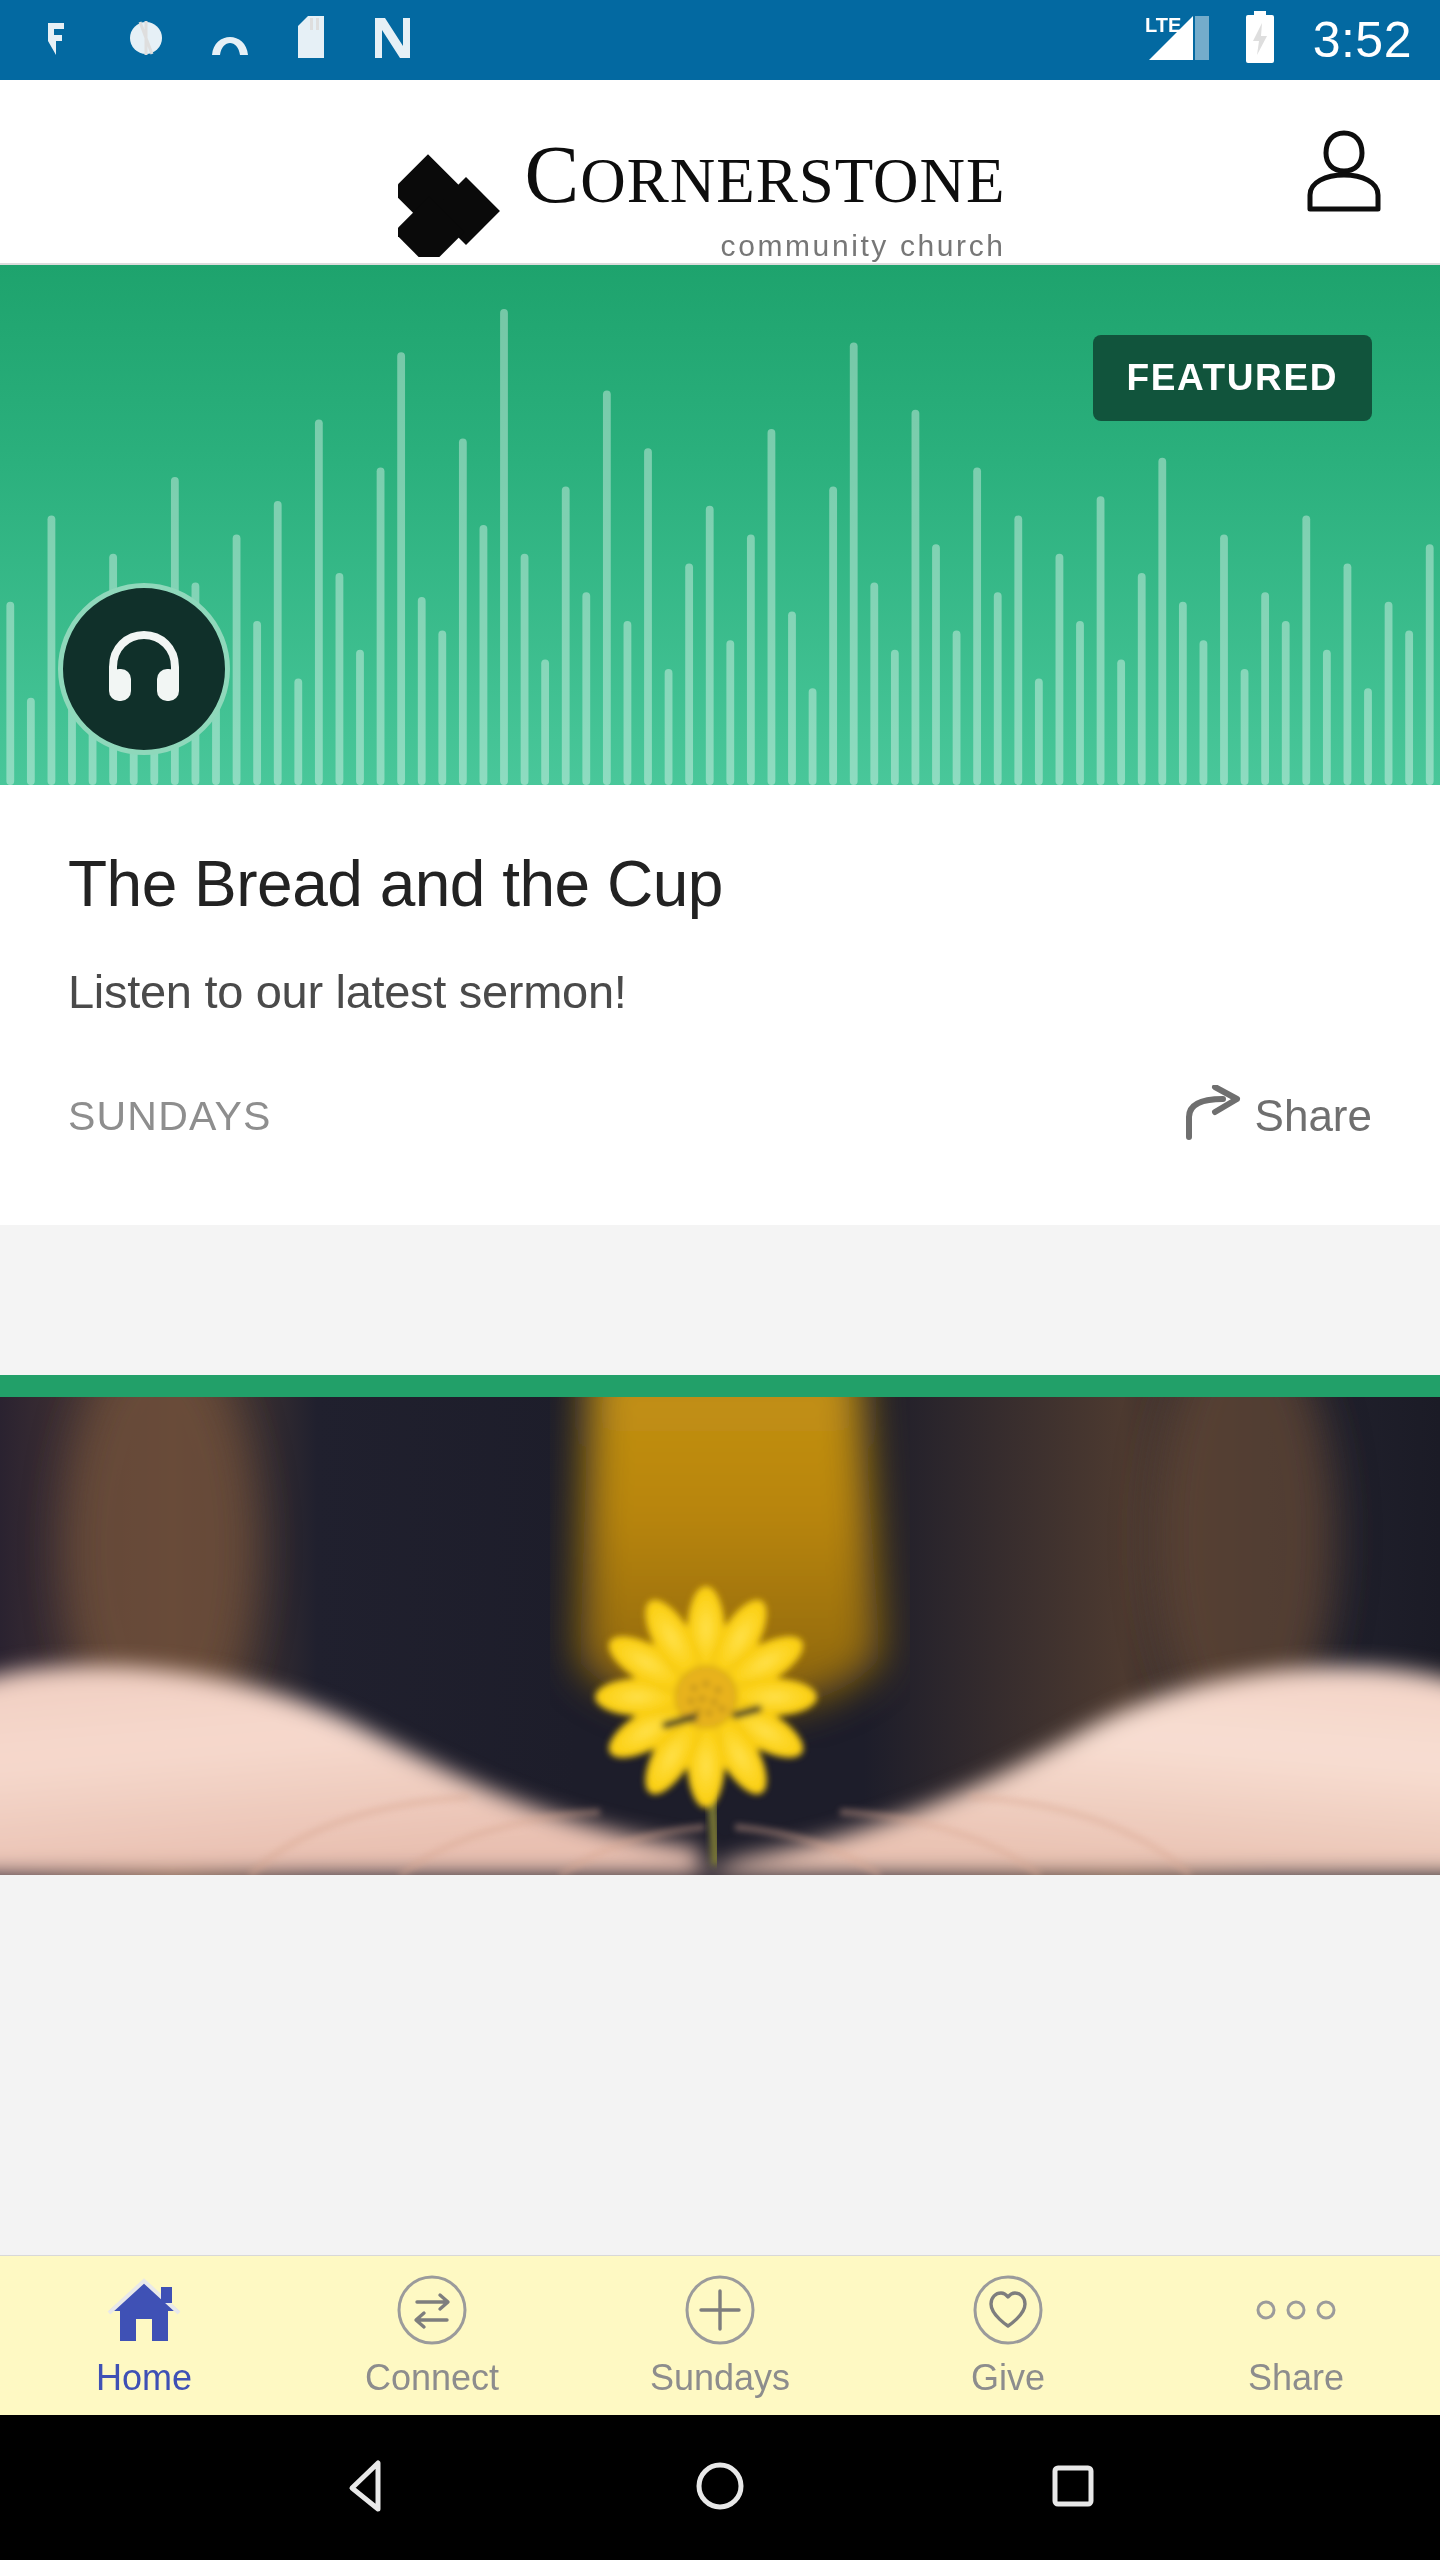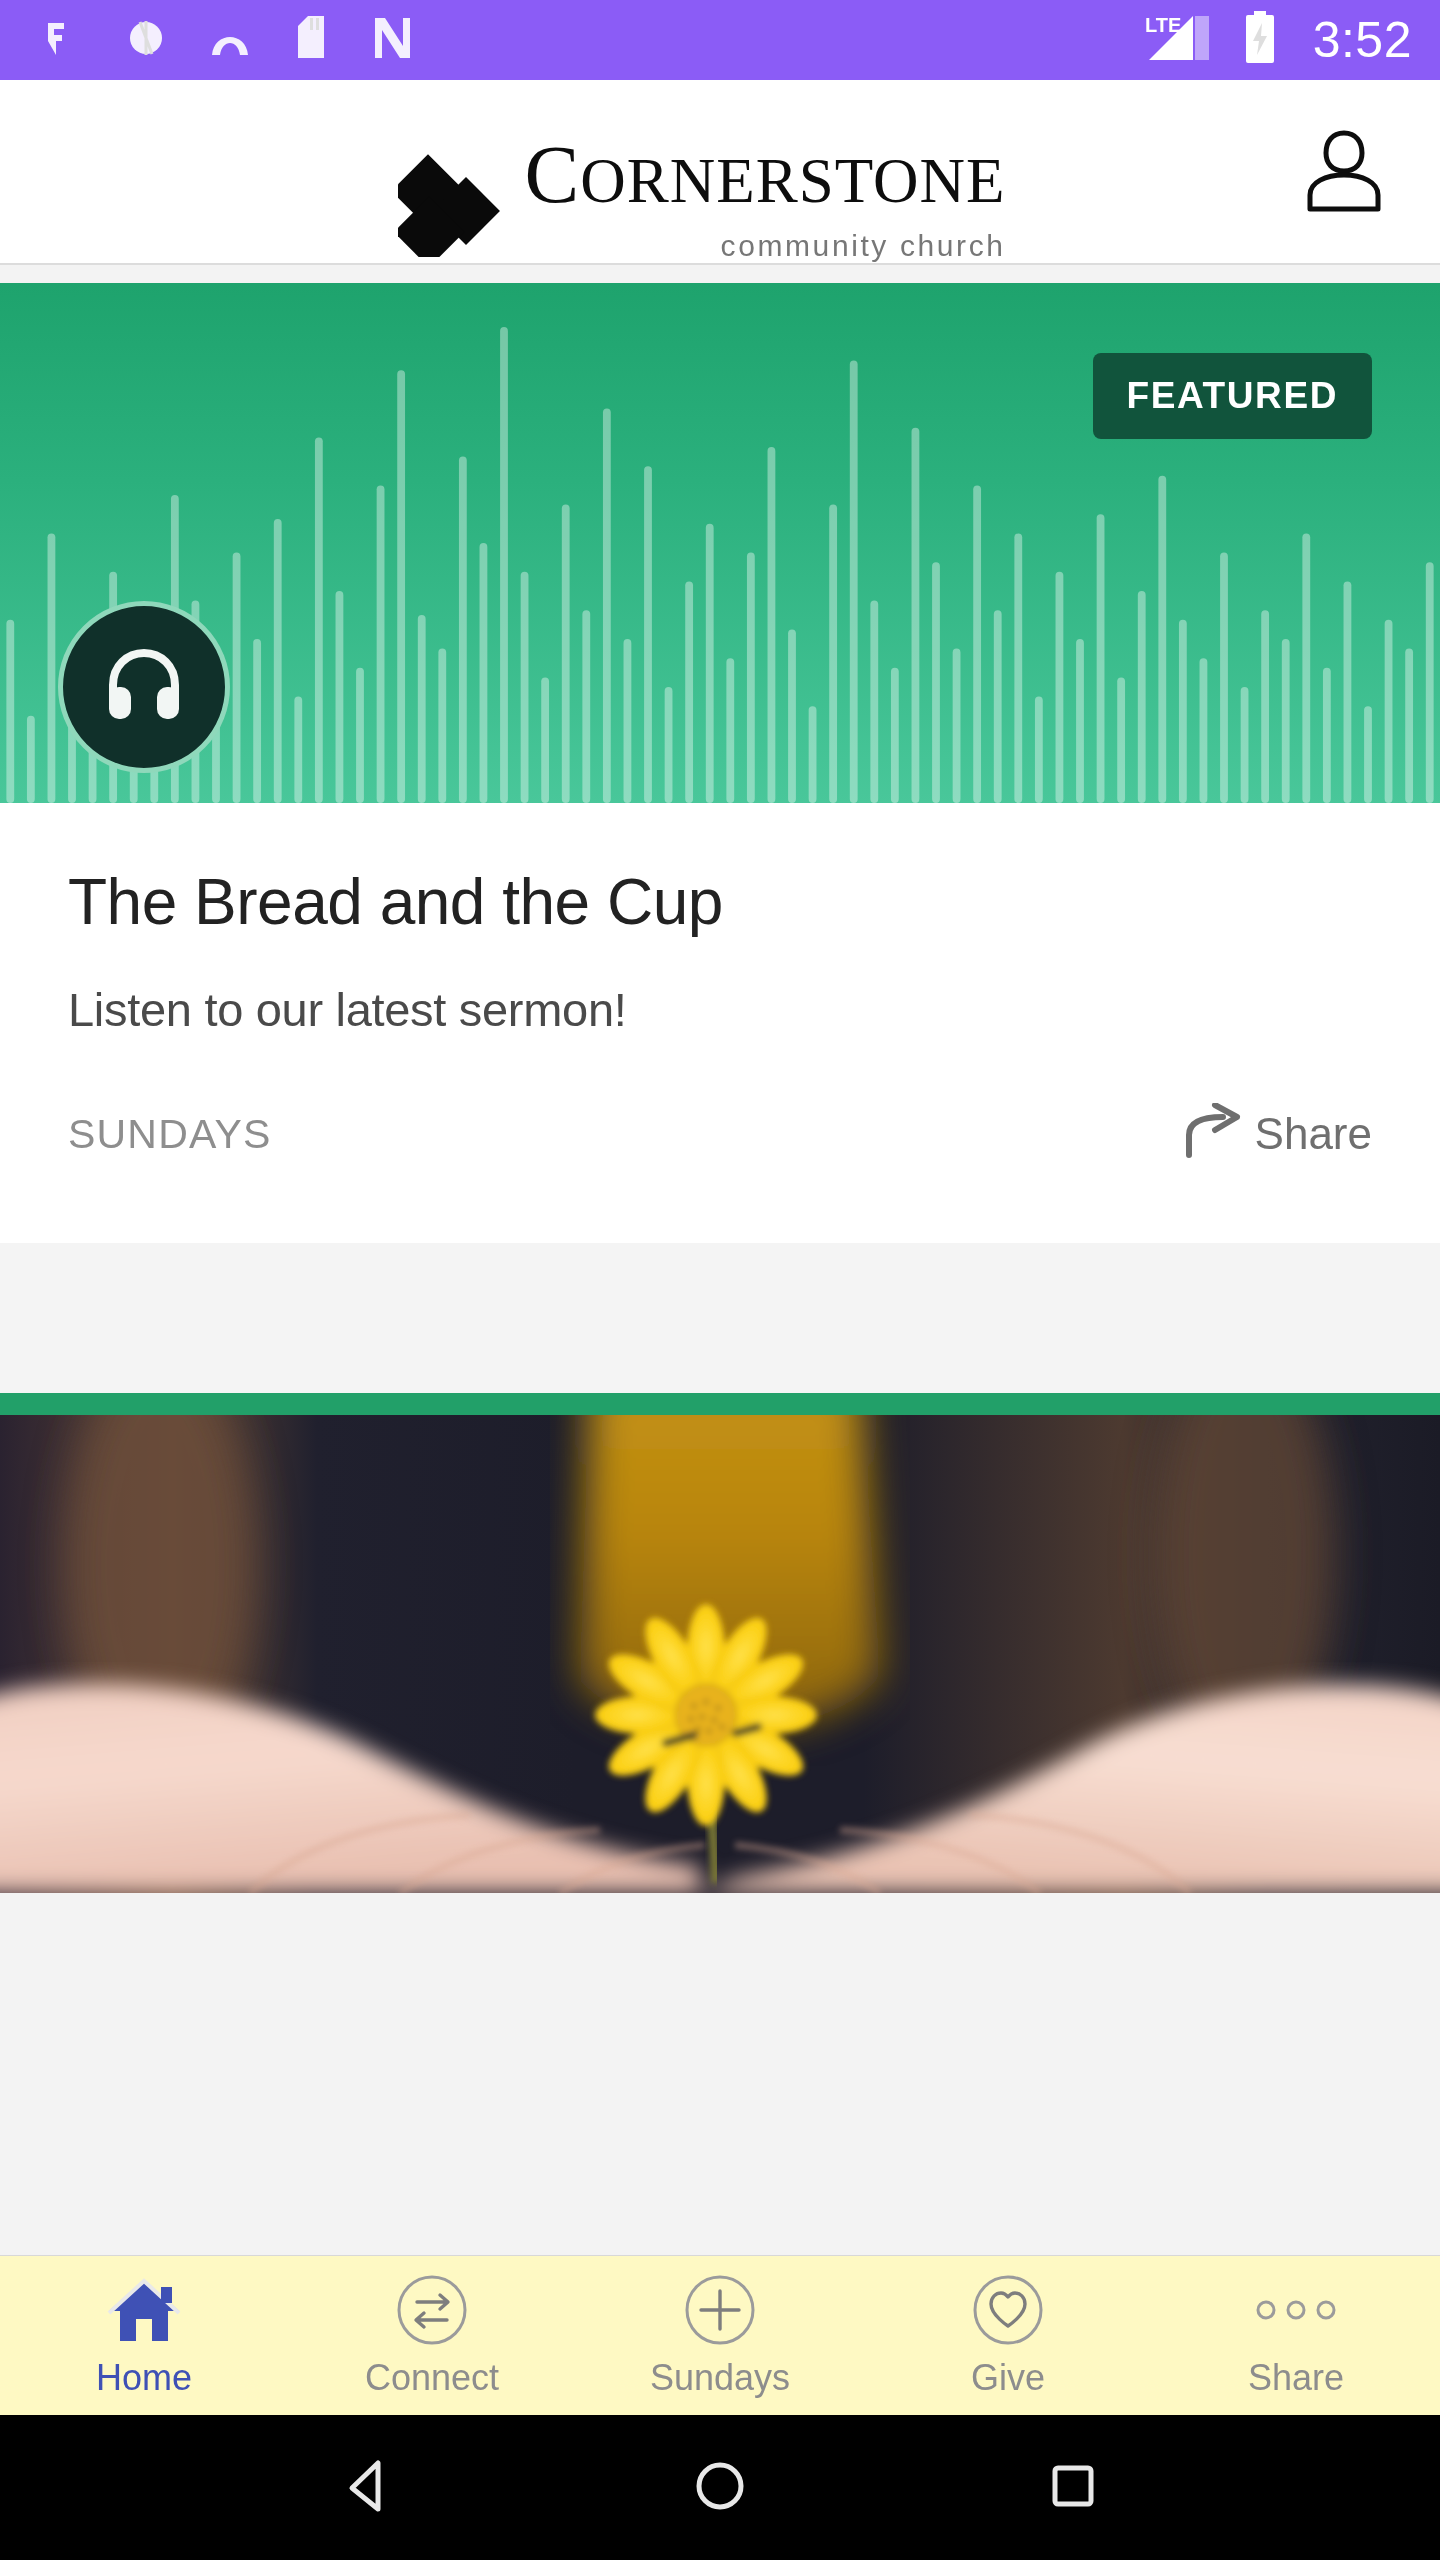--- a/index.html
+++ b/index.html
@@ -6,21 +6,21 @@
   html, body {
     width:1440px; height:2560px;
     background:#ffffff;
     font-family:"Liberation Sans", sans-serif;
     overflow:hidden;
   }
   #app { position:relative; width:1440px; height:2560px; display:flex; flex-direction:column; }
 
   
   .statusbar {
-    height:80px; background:#8b5cf6;
+    height:80px; background:#0369a1;
     display:flex; align-items:center;
     padding:0 28px 0 44px; flex:0 0 80px;
   }
   .sb-left { display:flex; align-items:center; gap:42px; }
   .sb-right { margin-left:auto; display:flex; align-items:center; gap:22px; }
   .sb-ico { opacity:1; }
   .sb-time {
     color:#ffffff; font-size:50px; font-weight:400;
     letter-spacing:0.5px; margin-left:14px;
     font-family:"Liberation Sans", sans-serif;
@@ -48,21 +48,21 @@
   }
   .account-btn {
     position:absolute; right:48px; top:50%; transform:translateY(-50%);
     width:96px; height:96px; display:flex; align-items:center; justify-content:center;
   }
 
   
   .scroll { flex:1 1 auto; position:relative; overflow:hidden; background:#f3f3f3; }
 
   
-  .card { background:#ffffff;margin-top:18px; }
+  .card { background:#ffffff; }
   .hero {
     position:relative; height:520px; width:100%;
     background:linear-gradient(180deg,#1ea36d 0%,#2bb07d 38%,#49c79a 100%);
     overflow:hidden;
   }
   .waveform {
     position:absolute; left:0; bottom:0; width:100%; height:100%;
   }
   .badge {
     position:absolute; top:70px; right:68px;

